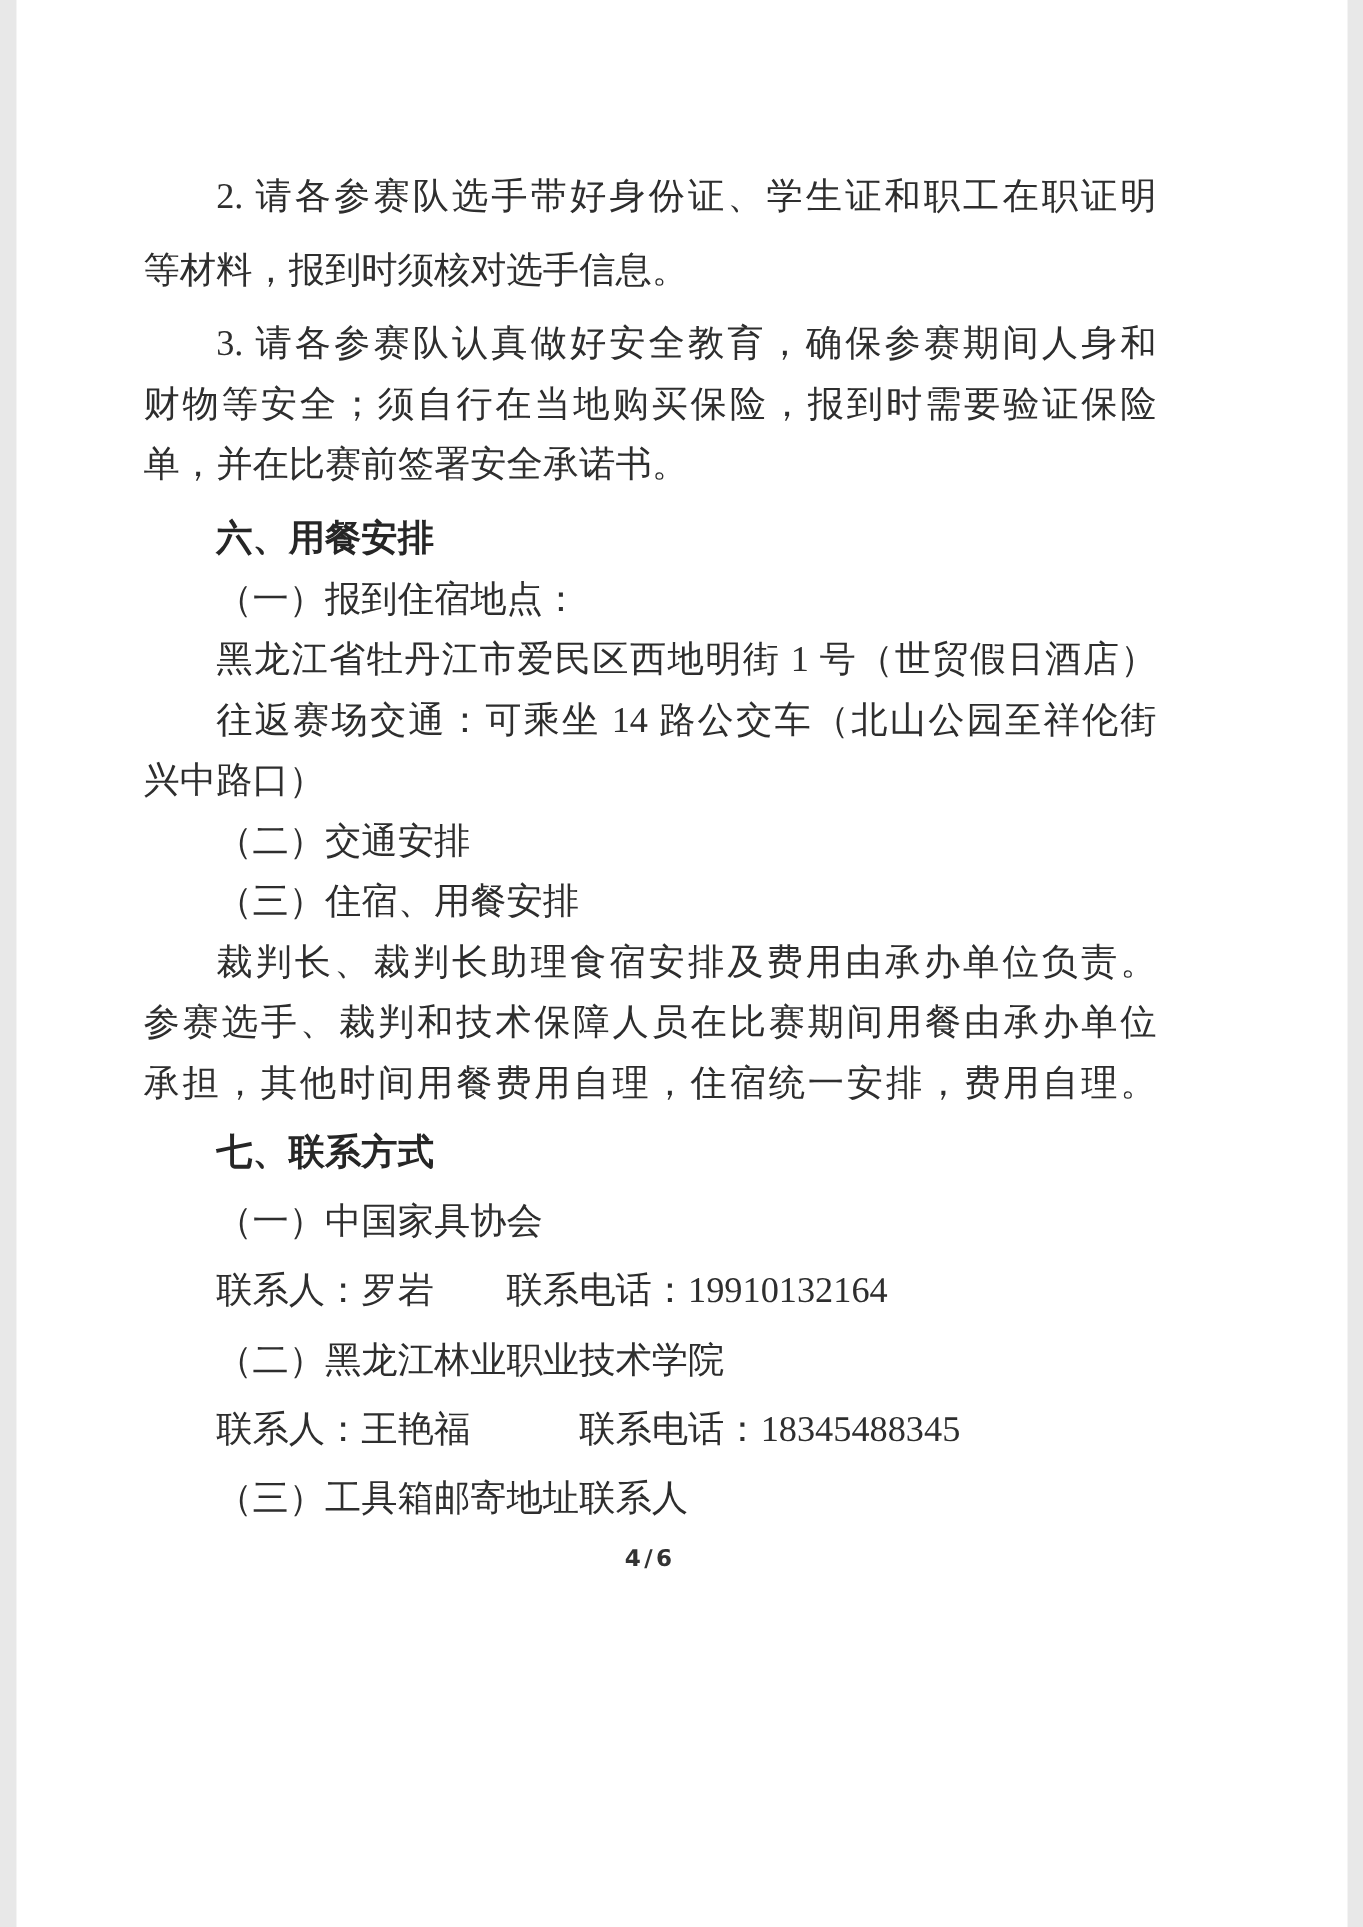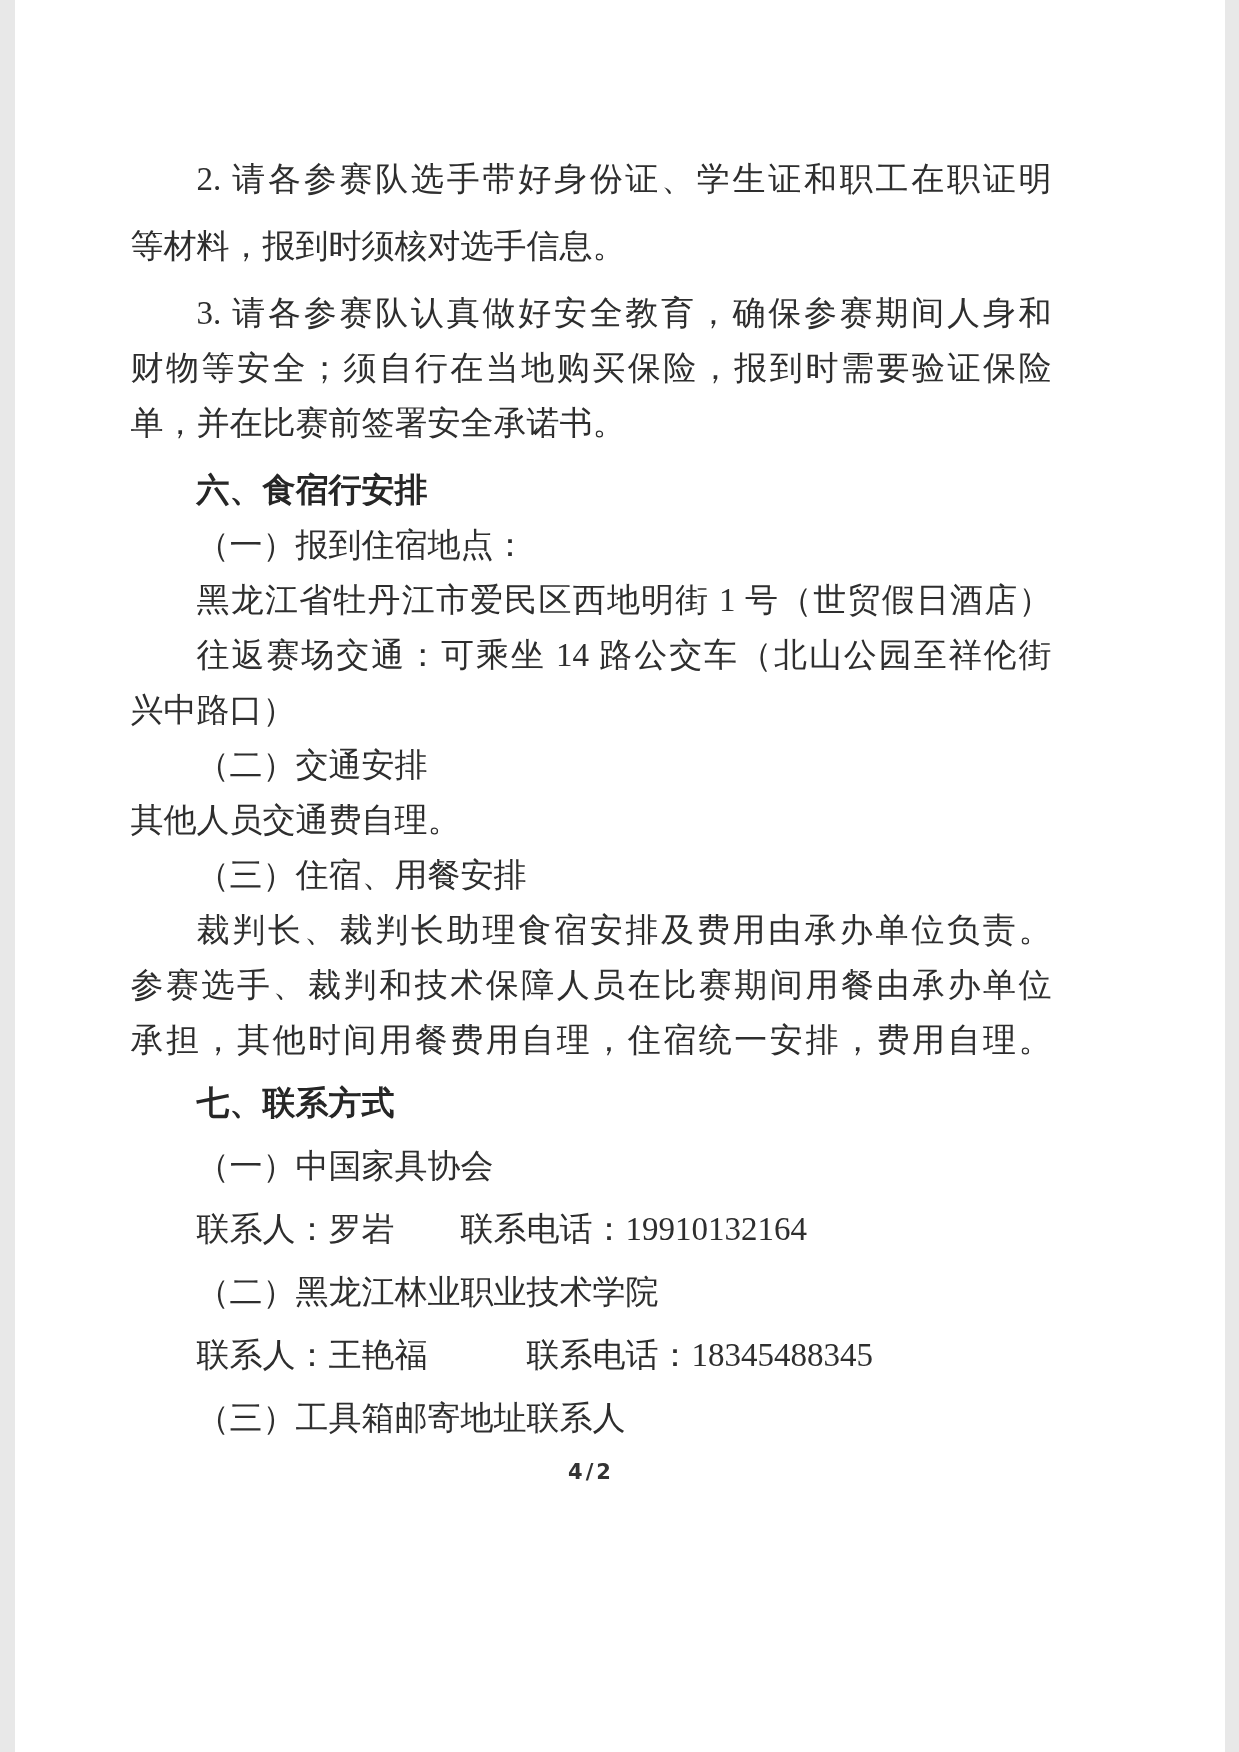--- a/index.html
+++ b/index.html
@@ -52,34 +52,33 @@
 <body>
 
 <div class="page">
 
   <div class="ln ind just">2. 请各参赛队选手带好身份证、学生证和职工在职证明</div>
   <div class="ln mt12">等材料，报到时须核对选手信息。</div>
   <div class="ln ind just mt12">3. 请各参赛队认真做好安全教育，确保参赛期间人身和</div>
   <div class="ln just">财物等安全；须自行在当地购买保险，报到时需要验证保险</div>
   <div class="ln">单，并在比赛前签署安全承诺书。</div>
 
-  <div class="ln ind bold mt12">六、食宿行安排</div>
+  <div class="ln ind bold mt12">六、用餐安排</div>
   <div class="ln ind">（一）报到住宿地点：</div>
   <div class="ln ind just">黑龙江省牡丹江市爱民区西地明街 1 号（世贸假日酒店）</div>
   <div class="ln ind just">往返赛场交通：可乘坐 14 路公交车（北山公园至祥伦街</div>
   <div class="ln">兴中路口）</div>
   <div class="ln ind">（二）交通安排</div>
-  <div class="ln">其他人员交通费自理。</div>
   <div class="ln ind">（三）住宿、用餐安排</div>
   <div class="ln ind just">裁判长、裁判长助理食宿安排及费用由承办单位负责。</div>
   <div class="ln just">参赛选手、裁判和技术保障人员在比赛期间用餐由承办单位</div>
   <div class="ln just">承担，其他时间用餐费用自理，住宿统一安排，费用自理。</div>
 
   <div class="ln ind bold mt8">七、联系方式</div>
   <div class="ln ind mt8">（一）中国家具协会</div>
   <div class="ln ind mt8">联系人：罗岩　　联系电话：19910132164</div>
   <div class="ln ind mt8">（二）黑龙江林业职业技术学院</div>
   <div class="ln ind mt8">联系人：王艳福　　　联系电话：18345488345</div>
   <div class="ln ind mt8">（三）工具箱邮寄地址联系人</div>
 
-  <div class="footer">4/2</div>
+  <div class="footer">4/6</div>
 
 </div>
 
 </body></html>

